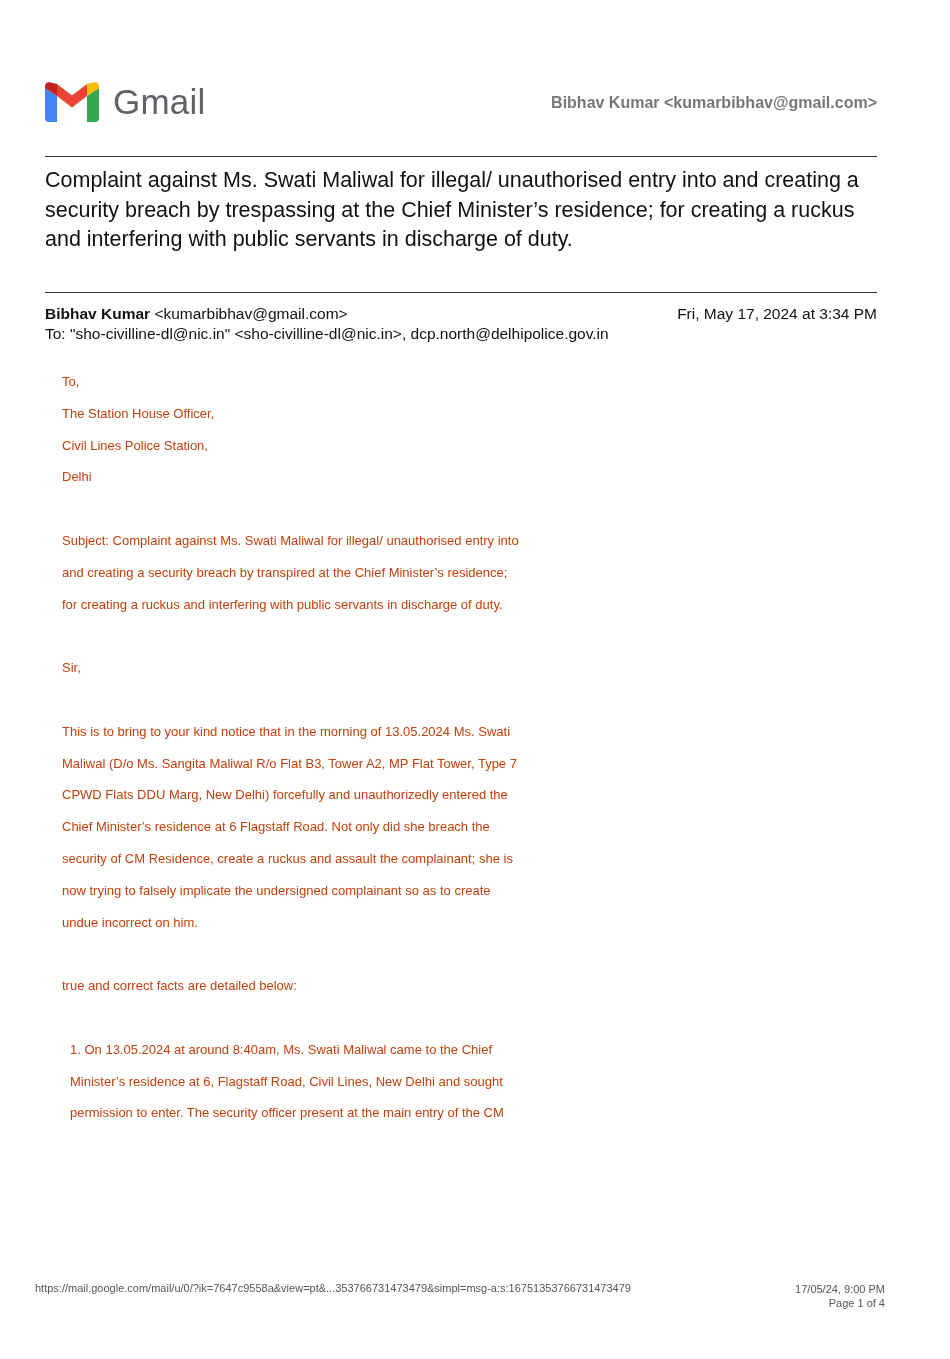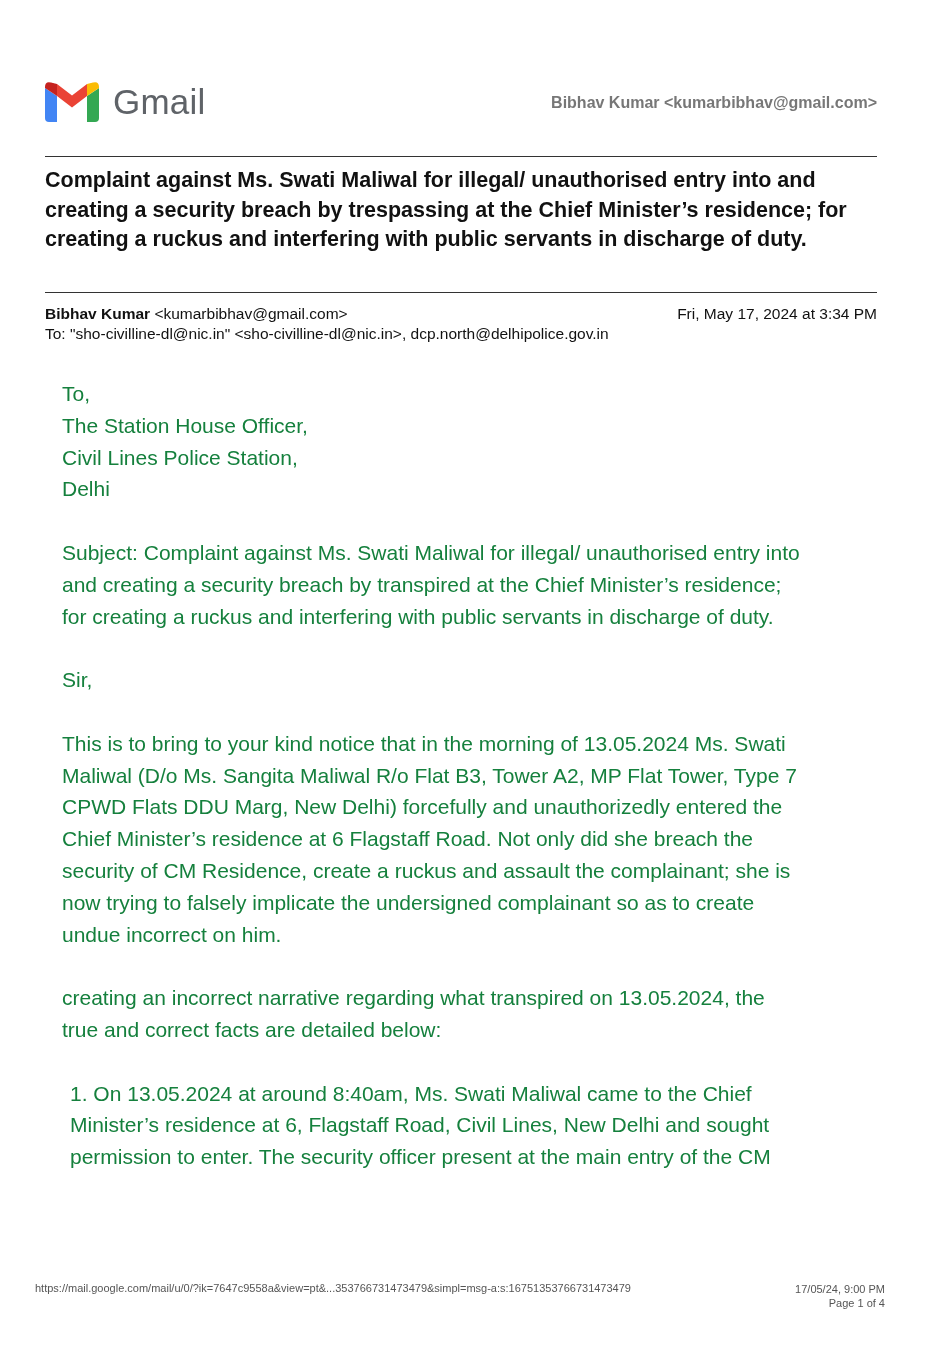--- a/index.html
+++ b/index.html
@@ -54,21 +54,21 @@
       border-top: 1.5px solid #333;
     }
     .rule.top { top: 156px; }
     .rule.bottom { top: 292px; }
     .subject-title {
       position: absolute;
       left: 45px;
       top: 166px;
       width: 832px;
       font-size: 21.5px;
-      font-weight: bold;
+      font-weight: normal;
       line-height: 29.5px;
       color: #111;
       margin: 0;
     }
     .meta {
       position: absolute;
       left: 45px;
       top: 304px;
       width: 832px;
       font-size: 15.5px;
@@ -76,25 +76,25 @@
     }
     .meta-row {
       display: flex;
       justify-content: space-between;
       line-height: 20px;
     }
     .sender-name { font-weight: bold; }
     .body {
       position: absolute;
       left: 62px;
-      top: 378px;
+      top: 366px;
       width: 810px;
-      font-size: 21px;
+      font-size: 13px;
       line-height: 31.8px;
-      color: #15803d;
+      color: #c2410c;
     }
     .para { margin: 0 0 31.8px 0; }
     .para.tight { margin: 8px; }
     .line { display: block; white-space: nowrap; }
     .footer {
       position: absolute;
       left: 35px;
       top: 1282px;
       width: 850px;
       font-size: 11px;
@@ -161,21 +161,20 @@
   <p class="para">
     <span class="line">This is to bring to your kind notice that in the morning of 13.05.2024 Ms. Swati</span>
     <span class="line">Maliwal (D/o Ms. Sangita Maliwal R/o Flat B3, Tower A2, MP Flat Tower, Type 7</span>
     <span class="line">CPWD Flats DDU Marg, New Delhi) forcefully and unauthorizedly entered the</span>
     <span class="line">Chief Minister’s residence at 6 Flagstaff Road. Not only did she breach the</span>
     <span class="line">security of CM Residence, create a ruckus and assault the complainant; she is</span>
     <span class="line">now trying to falsely implicate the undersigned complainant so as to create</span>
     <span class="line">undue incorrect on him.</span>
   </p>
   <p class="para">
-    <span class="line">creating an incorrect narrative regarding what transpired on 13.05.2024, the</span>
     <span class="line">true and correct facts are detailed below:</span>
   </p>
   <p class="para tight">
     <span class="line">1. On 13.05.2024 at around 8:40am, Ms. Swati Maliwal came to the Chief</span>
     <span class="line">Minister’s residence at 6, Flagstaff Road, Civil Lines, New Delhi and sought</span>
     <span class="line">permission to enter. The security officer present at the main entry of the CM</span>
   </p>
 </div>
 
 <div class="footer">

